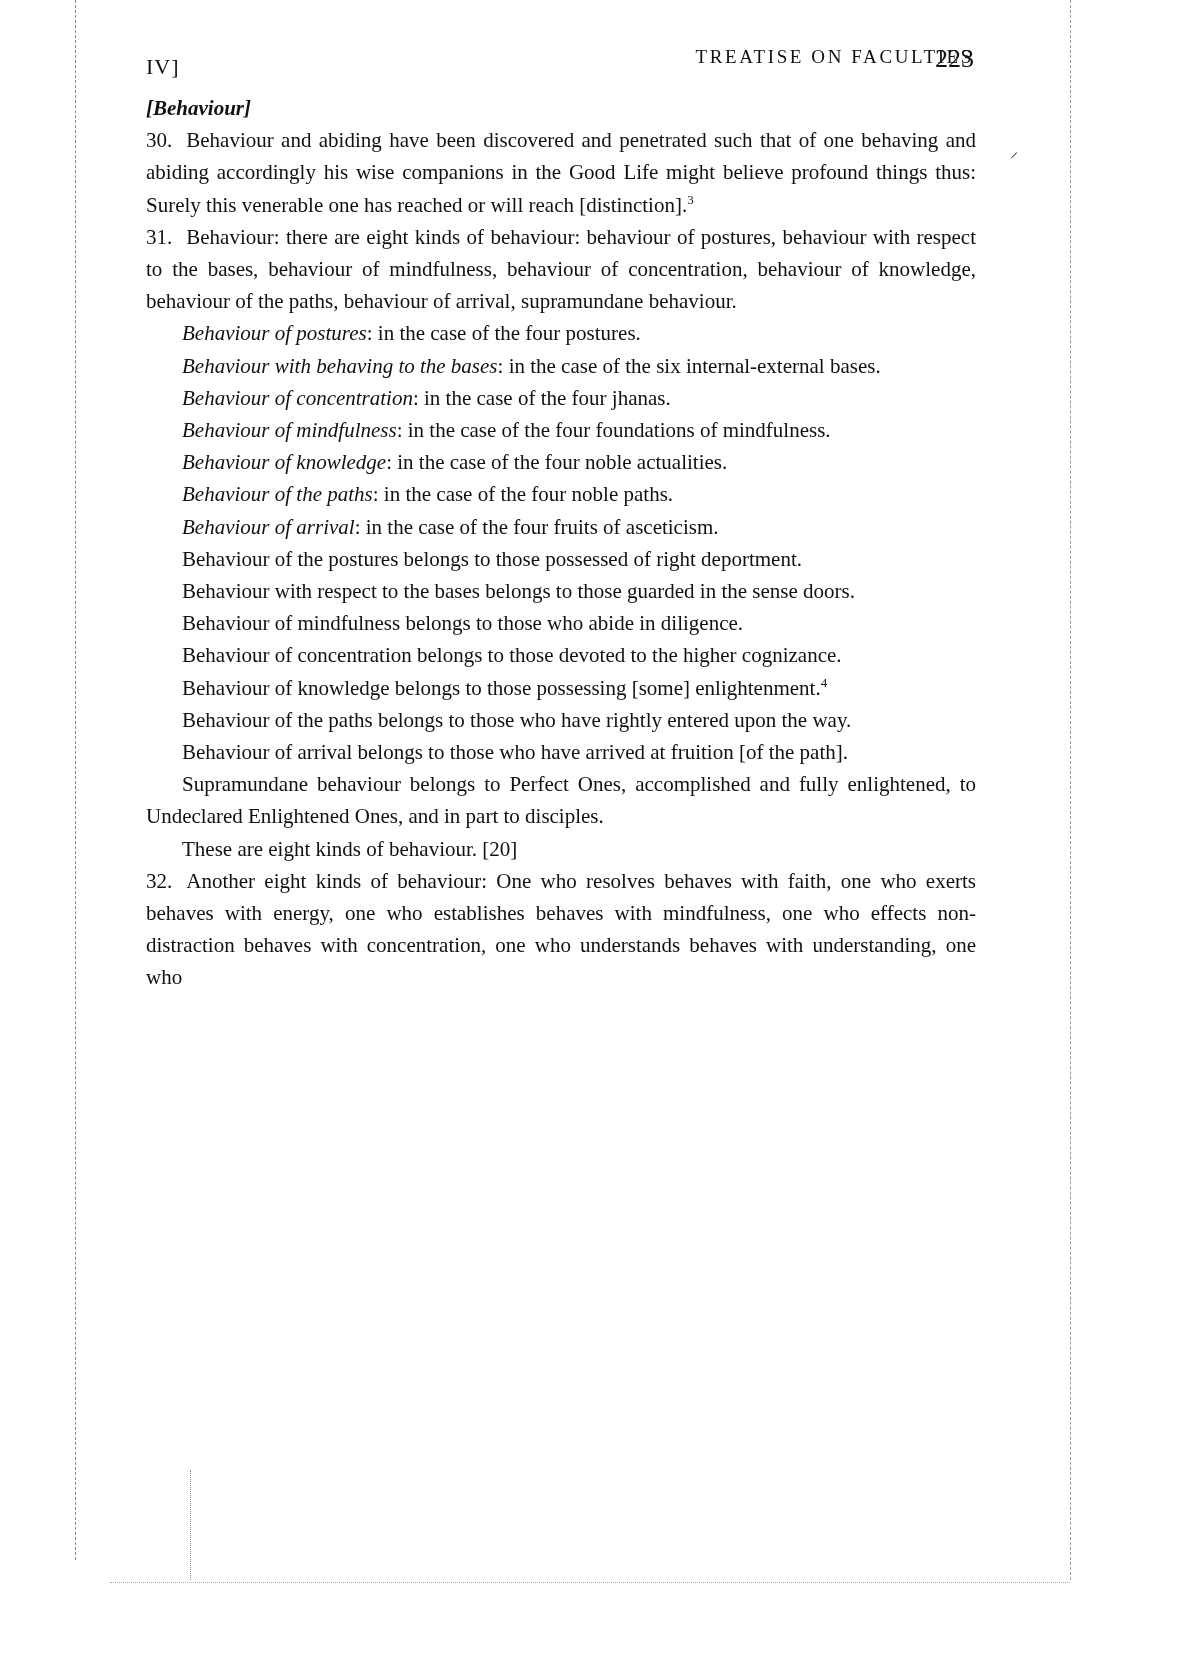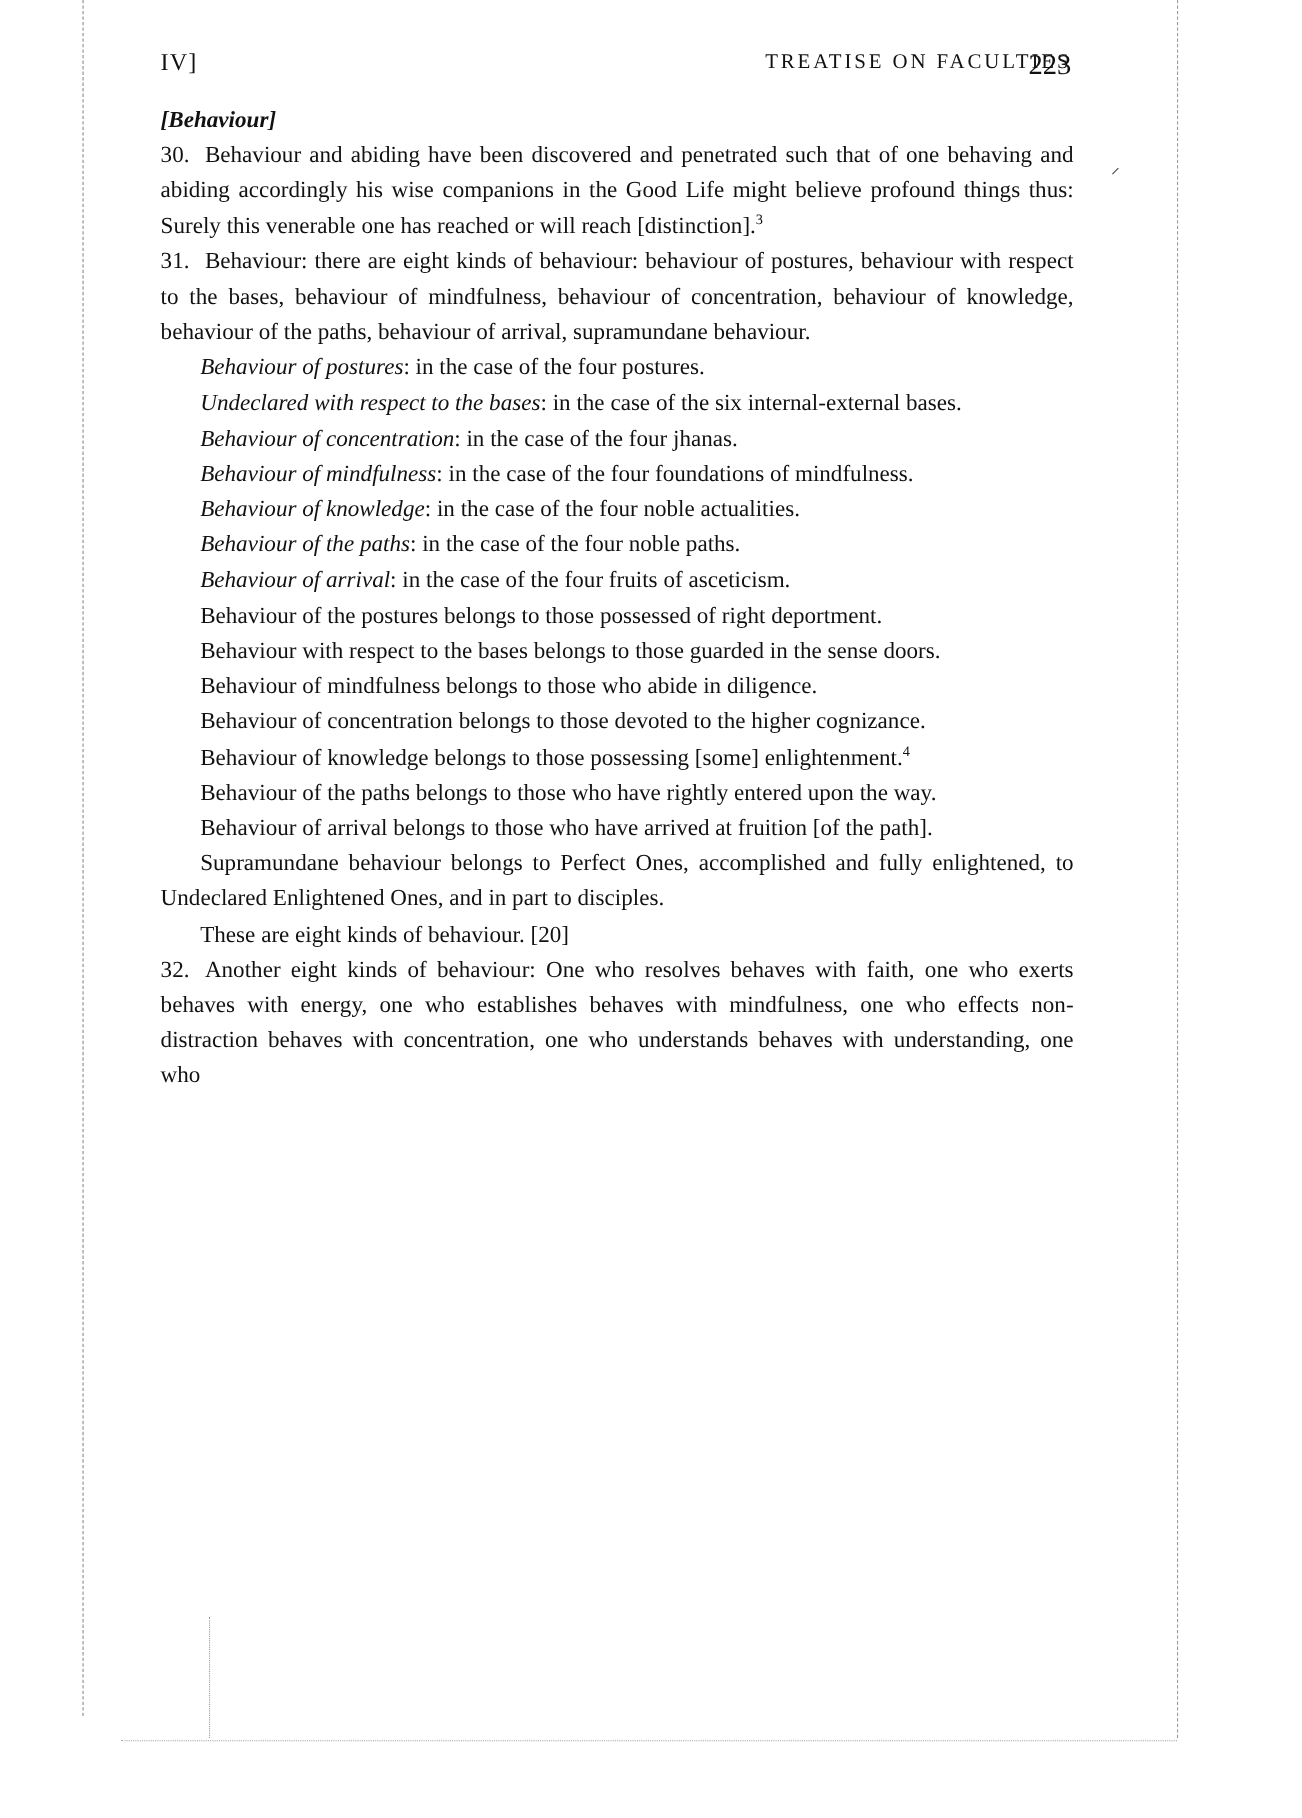--- a/index.html
+++ b/index.html
@@ -8,21 +8,21 @@
   .scan-line-left { position: absolute; left: 75px; top: 0; width: 1px; height: 1560px;
          border-left: 1px dashed #8a8a8a; }
   .scan-line-right { position: absolute; left: 1070px; top: 0; width: 1px; height: 1580px;
          border-left: 1px dashed #9a9a9a; }
   .scan-line-inner { position: absolute; left: 190px; top: 1470px; width: 1px; height: 110px;
          border-left: 1px dotted #999; }
   .scan-bottom { position: absolute; left: 110px; top: 1582px; width: 960px; height: 1px;
          border-top: 1px dotted #aaa; }
   .header { position: absolute; top: 44px; left: 146px; width: 828px; height: 30px;
          font-size: 22px; }
-  .hdr-chapter { position: absolute; left: 0; top: 0; letter-spacing: 1px; }
+  .hdr-chapter { position: absolute; left: 0; top: 10px; letter-spacing: 1px; }
   .hdr-title { position: absolute; left: 0; right: 0; text-align: right; top: 2px;
          letter-spacing: 2.6px; font-size: 19px; }
   .hdr-page { position: absolute; right: 0; top: 0; font-size: 26px; }
   .content { position: absolute; top: 92px; left: 146px; width: 830px;
          font-size: 21px; line-height: 32.2px; text-align: justify; }
   .content p { margin: 0; }
   .indent { text-indent: 36px; }
   .section-label { font-style: italic; font-weight: bold; }
   .num { margin-right: 14px; }
   em { font-style: italic; }
@@ -50,21 +50,21 @@
   <p>
     <span class="num">30.</span><span>Behaviour and abiding have been discovered and penetrated such that of one behaving and abiding accordingly his wise companions in the Good Life might believe profound things thus: Surely this venerable one has reached or will reach [distinction].</span><sup>3</sup>
   </p>
 
   <p>
     <span class="num">31.</span><span>Behaviour: there are eight kinds of behaviour: behaviour of postures, behaviour with respect to the bases, behaviour of mindfulness, behaviour of concentration, behaviour of knowledge, behaviour of the paths, behaviour of arrival, supramundane behaviour.</span>
   </p>
 
   <div>
     <p class="indent"><em>Behaviour of postures</em><span>: in the case of the four postures.</span></p>
-    <p class="indent"><em>Undeclared with respect to the bases</em><span>: in the case of the six internal-external bases.</span></p>
+    <p class="indent"><em>Behaviour with behaving to the bases</em><span>: in the case of the six internal-external bases.</span></p>
     <p class="indent"><em>Behaviour of concentration</em><span>: in the case of the four jhanas.</span></p>
     <p class="indent"><em>Behaviour of mindfulness</em><span>: in the case of the four foundations of mindfulness.</span></p>
     <p class="indent"><em>Behaviour of knowledge</em><span>: in the case of the four noble actualities.</span></p>
     <p class="indent"><em>Behaviour of the paths</em><span>: in the case of the four noble paths.</span></p>
     <p class="indent"><em>Behaviour of arrival</em><span>: in the case of the four fruits of asceticism.</span></p>
   </div>
 
   <div>
     <p class="indent">Behaviour of the postures belongs to those possessed of right deportment.</p>
     <p class="indent">Behaviour with respect to the bases belongs to those guarded in the sense doors.</p>

